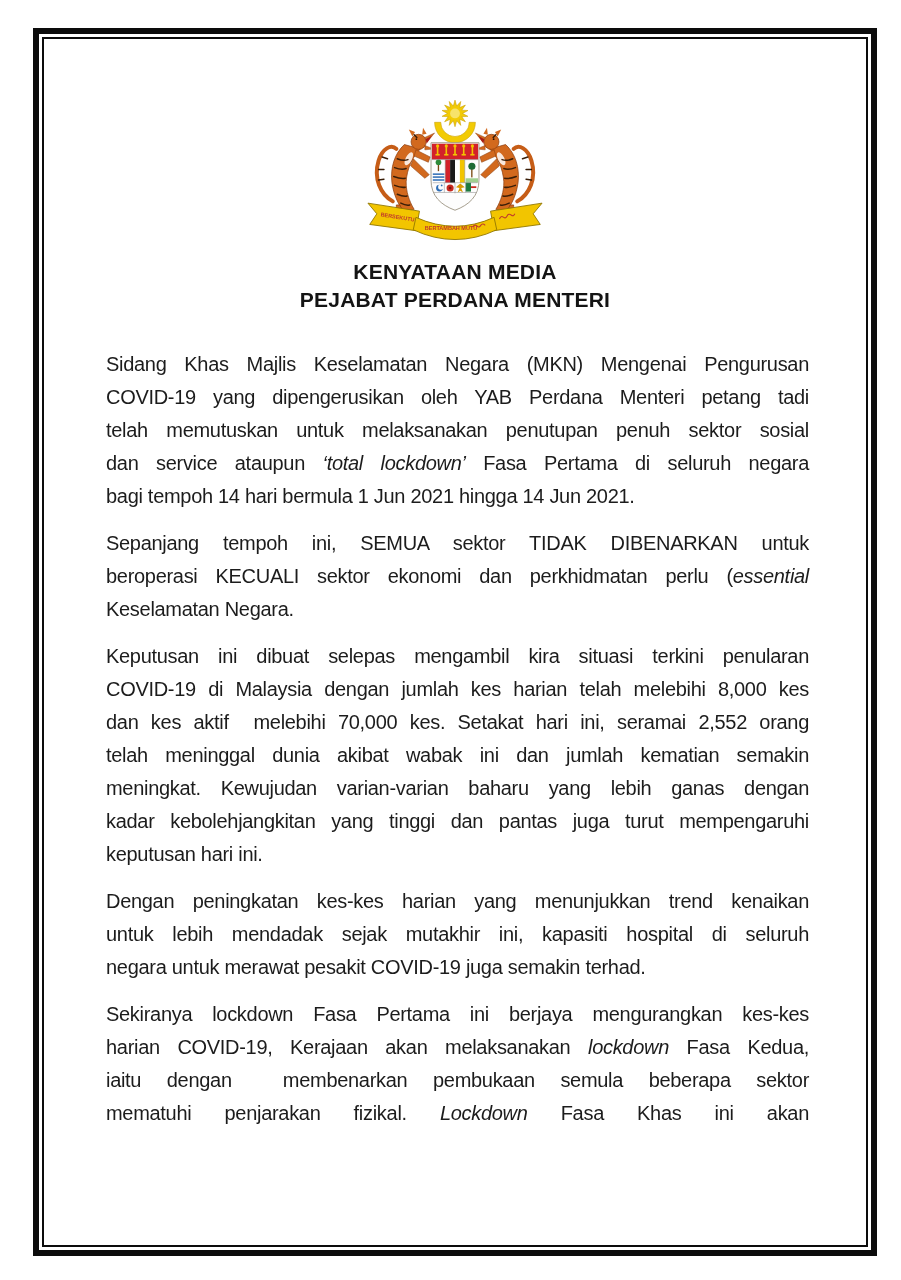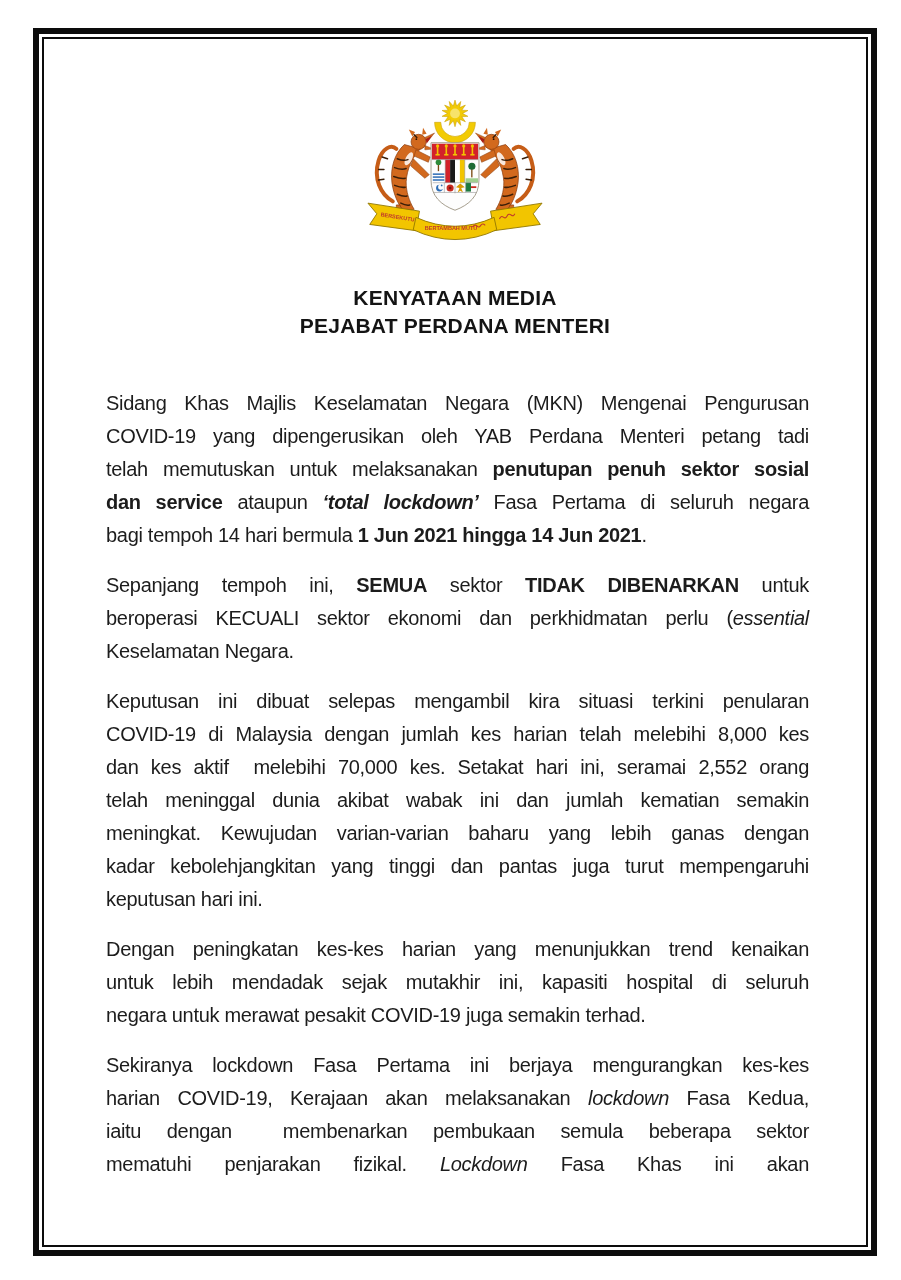--- a/index.html
+++ b/index.html
@@ -12,31 +12,31 @@
     position:absolute;left:33px;top:28px;width:844px;height:1228px;
     box-sizing:border-box;border:6px solid #0c0c0c;padding:3px;background:#fff;
   }
   .page-frame-inner{
     width:100%;height:100%;box-sizing:border-box;border:2px solid #0c0c0c;
     overflow:hidden;
   }
   .emblem-wrap{width:196px;margin:54px auto 0 auto;}
   .emblem-wrap svg{display:block;}
   .doc-title{
-    margin-top:40px;text-align:center;font-weight:bold;
+    margin-top:14px;text-align:center;font-weight:bold;
     font-size:21px;line-height:28px;color:#141414;letter-spacing:.2px;
   }
   .content{padding:30px 57px 0 62px;}
-  .paragraph{margin:17px 0 14px 0;}
+  .paragraph{margin:4px 0 14px 0;}
   .line{
     font-size:20px;line-height:33px;letter-spacing:-0.3px;
     text-align:justify;color:#1c1c1c;
   }
   .line.j{text-align-last:justify;}
-  .b{font-weight:bold;}
+  .b{font-weight:normal;}
   .i{font-style:italic;}
 </style>
 </head>
 <body>
 
 <div class="page-frame">
   <div class="page-frame-inner">
 
     <div class="emblem-wrap">
       <svg width="196" height="151" viewBox="0 0 220 170" xmlns="http://www.w3.org/2000/svg">

